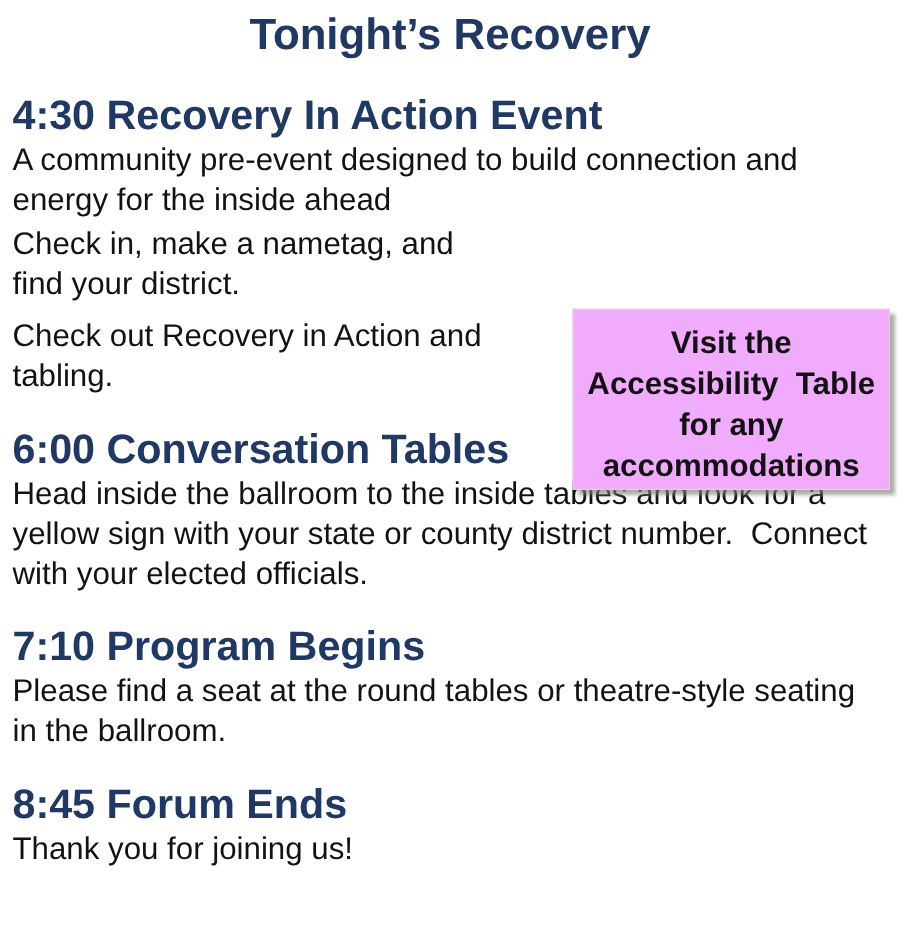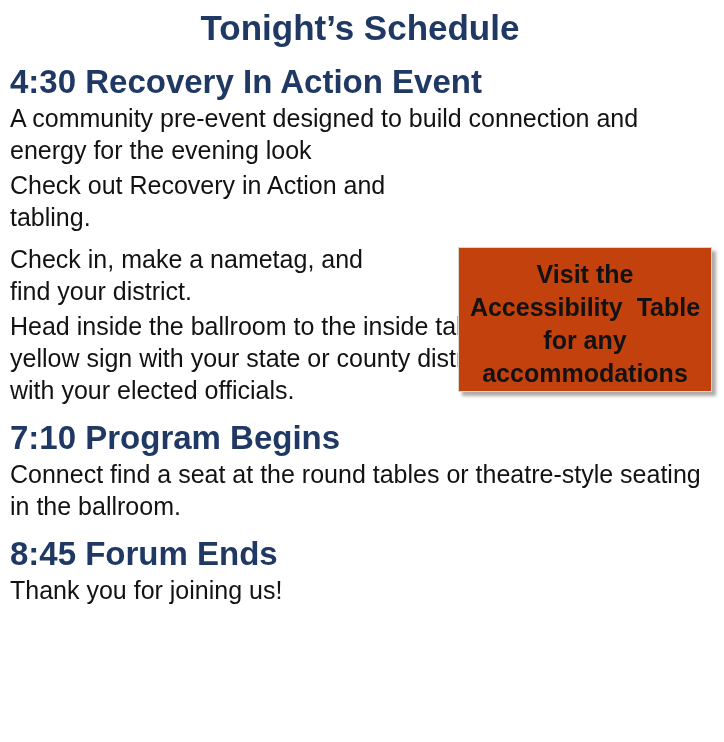--- a/index.html
+++ b/index.html
@@ -20,21 +20,21 @@
   .page-title {
     margin: 0;
     font-size: 35px;
     line-height: 44px;
     font-weight: bold;
     text-align: center;
     color: #1F3864;
     letter-spacing: 0;
   }
   .section-heading {
-    margin: 14px 0 0 0;
+    margin: 24px 0 0 0;
     font-size: 33px;
     line-height: 35px;
     font-weight: bold;
     color: #1F3864;
   }
   .para {
     margin: 3px 0 0 0;
     font-size: 25px;
     line-height: 32px;
     color: #121212;
@@ -43,63 +43,64 @@
   .para + .para {
     margin-top: 10px;
   }
   .callout {
     position: absolute;
     left: 458px;
     top: 247px;
     width: 254px;
     height: 145px;
     box-sizing: border-box;
-    background: #c2410c;
+    background: #f0abfc;
     border: 1px solid #DCD7C6;
     box-shadow: 4px 4px 3px 0 rgba(130, 128, 120, 0.65);
     padding: 10px 8px 0 8px;
     text-align: center;
   }
   .callout-text {
     font-size: 25px;
     line-height: 33px;
     font-weight: bold;
     color: #121212;
     white-space: pre-wrap;
   }
 </style>
 </head>
 <body>
 
 <div class="page">
 
-  <h1 class="page-title">Tonight’s Schedule</h1>
+  <h1 class="page-title">Tonight’s Recovery</h1>
 
   <section>
     <h2 class="section-heading">4:30 Recovery In Action Event</h2>
     <p class="para">A community pre-event designed to build connection and
-energy for the evening look</p>
+energy for the inside ahead</p>
   </section>
 
   <section>
+    <p class="para">Check in, make a nametag, and
+find your district.</p>
     <p class="para">Check out Recovery in Action and
 tabling.</p>
-    <p class="para">Check in, make a nametag, and
-find your district.</p>
   </section>
 
   <section>
+    <h2 class="section-heading">6:00 Conversation Tables</h2>
     <p class="para">Head inside the ballroom to the inside tables and look for a
 yellow sign with your state or county district number.  Connect
 with your elected officials.</p>
   </section>
 
   <section>
     <h2 class="section-heading">7:10 Program Begins</h2>
-    <p class="para">Connect find a seat at the round tables or theatre-style seating
+    <p class="para">Please find a seat at the round tables or theatre-style seating
 in the ballroom.</p>
   </section>
 
   <section>
     <h2 class="section-heading">8:45 Forum Ends</h2>
     <p class="para">Thank you for joining us!</p>
   </section>
 
   <div class="callout">
     <div class="callout-text">Visit the

